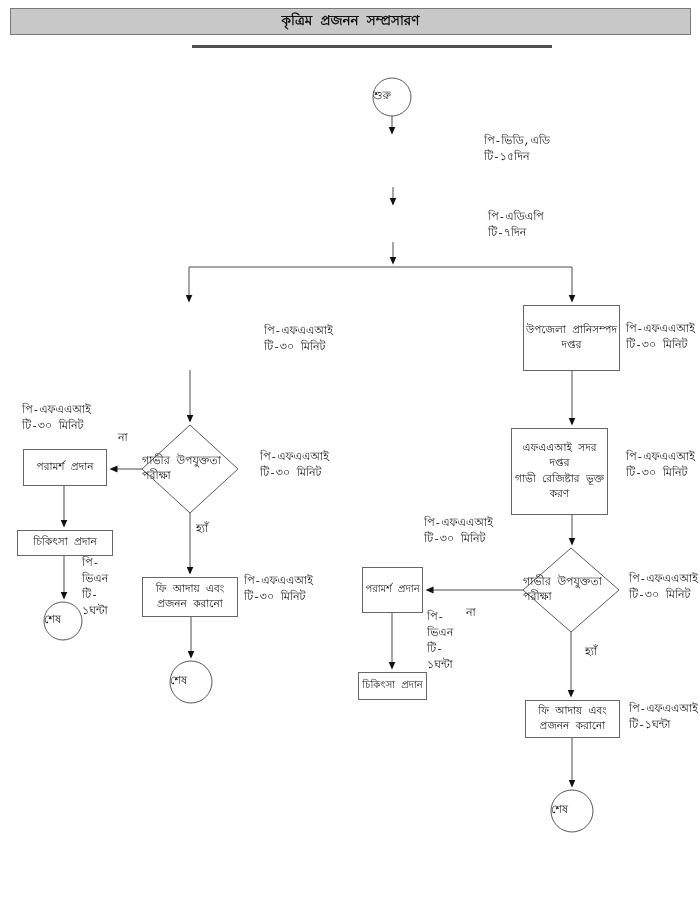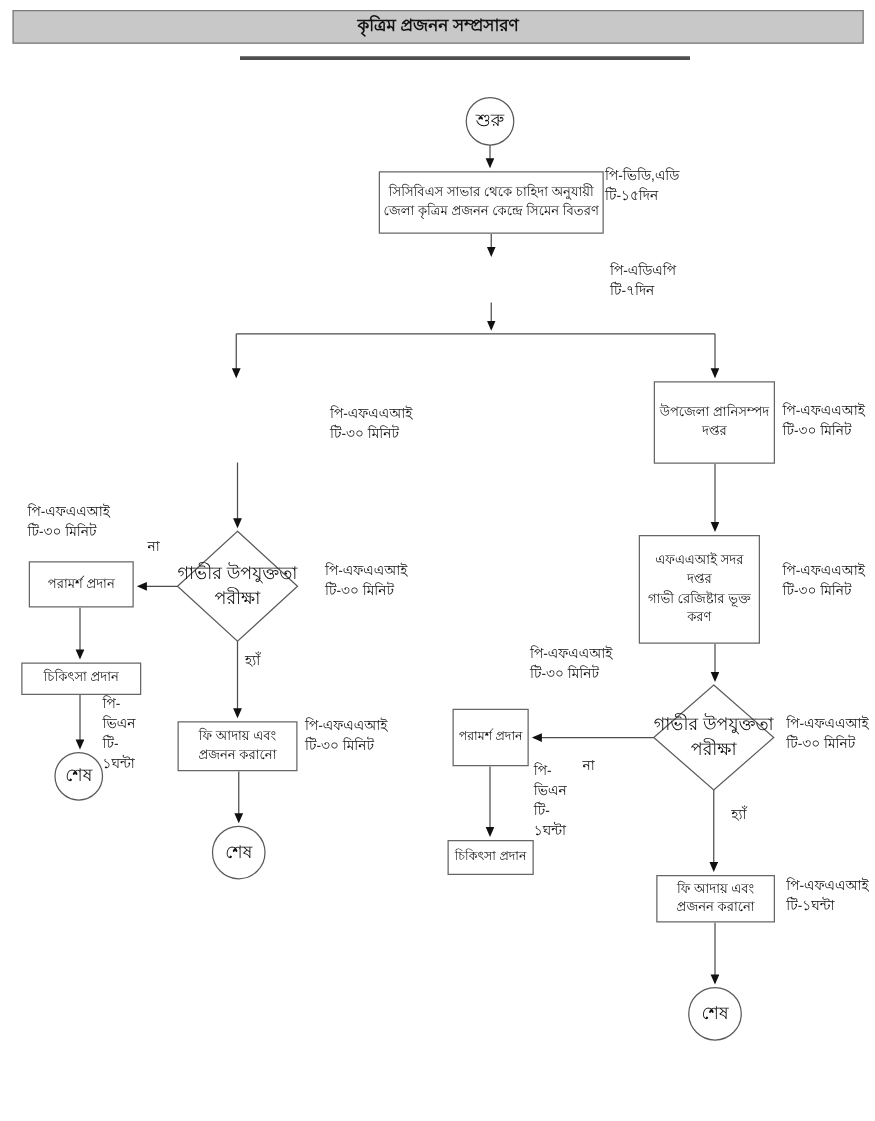--- a/index.html
+++ b/index.html
@@ -2,21 +2,21 @@
 <html><head>
 <meta charset="utf-8">
 <style>
   * { margin: 0; padding: 0; box-sizing: border-box; }
   html, body { background: #ffffff; }
   .canvas {
     position: relative;
     width: 700px;
     height: 897px;
     background: #ffffff;
-    font-family: Liberation Sans, sans-serif;
+    font-family: Liberation Mono, monospace;
     color: #111111;
     overflow: hidden;
   }
   .header {
     position: absolute;
     left: 10px; top: 8px;
     width: 681px; height: 27px;
     background: #c8c8c8;
     border: 1px solid #7a7a7a;
     display: flex; align-items: center; justify-content: center;
@@ -35,23 +35,23 @@
     background: #ffffff;
     display: flex; flex-direction: column;
     align-items: center; justify-content: center;
     text-align: center;
     font-size: 10.5px; line-height: 1.45;
   }
   .node > div { white-space: nowrap; }
   .ctext, .dtext {
     position: absolute;
     display: flex; flex-direction: column;
-    align-items: center; justify-content: center;
+    align-items: flex-start; justify-content: center;
     text-align: center;
-    font-size: 14px; line-height: 1.4;
+    font-size: 11px; line-height: 1.4;
   }
   .dtext > div { white-space: nowrap; }
   .anno {
     position: absolute;
     text-align: left;
     font-size: 11px; line-height: 1.45;
   }
   .anno > div { white-space: nowrap; }
   .anno.narrow { text-align: left; }
   .anno.narrow > div { white-space: nowrap; }
@@ -112,24 +112,20 @@
   <div class="ctext" style="left:44px;top:602px;width:38px;height:38px">
     <div>শেষ</div>
   </div>
   <div class="ctext" style="left:170px;top:661px;width:42px;height:42px">
     <div>শেষ</div>
   </div>
   <div class="ctext" style="left:551px;top:790px;width:42px;height:42px">
     <div>শেষ</div>
   </div>
 
-  <div class="node" style="left:303px;top:137px;width:180px;height:50px">
-    <div>সিসিবিএস সাভার থেকে চাহিদা অনুযায়ী</div>
-    <div>জেলা কৃত্রিম প্রজনন কেন্দ্রে সিমেন বিতরণ</div>
-  </div>
 
 
 
   <div class="node" style="left:523px;top:305px;width:97px;height:66px">
     <div>উপজেলা প্রানিসম্পদ</div>
     <div>দপ্তর</div>
   </div>
 
   <div class="node" style="left:511px;top:428px;width:97px;height:87px">
     <div>এফএএআই সদর</div>

